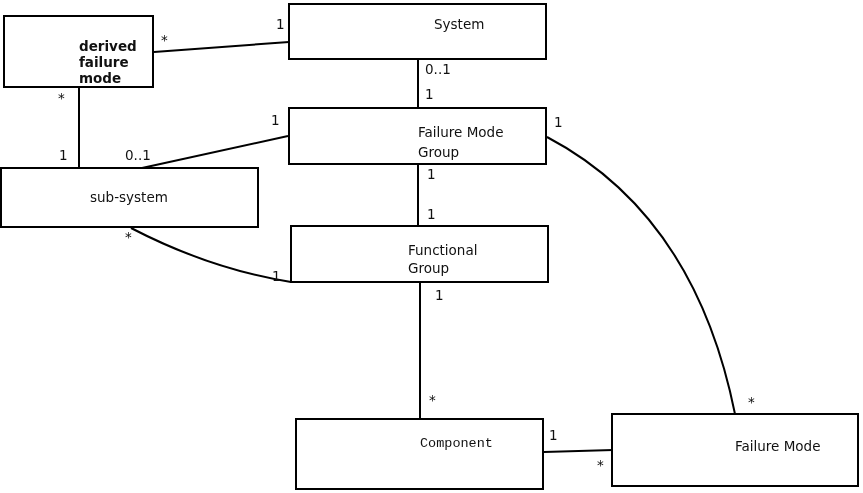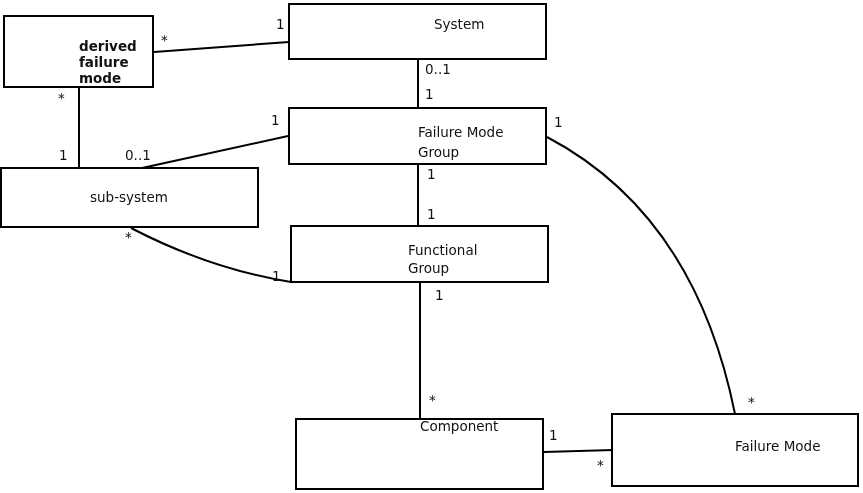--- a/index.html
+++ b/index.html
@@ -47,21 +47,21 @@
     font-size: 13.5px;
     line-height: 16px;
     white-space: pre-line;
     color: #111111;
   }
   .nlabel-derived-failure-mode { left: 79px;  top: 38px;  line-height: 16px; font-weight: bold; }
   .nlabel-system               { left: 434px; top: 16px; }
   .nlabel-failure-mode-group   { left: 418px; top: 122px; line-height: 20px; }
   .nlabel-sub-system           { left: 90px;  top: 189px; text-align: center; }
   .nlabel-functional-group     { left: 408px; top: 241px; line-height: 18px; }
-  .nlabel-component            { left: 420px; top: 418px; }
+  .nlabel-component            { left: 420px; top: 436px; font-family: Liberation Mono, monospace; }
   .nlabel-failure-mode         { left: 735px; top: 438px; }
 
   .mult {
     position: absolute;
     font-size: 13.5px;
     line-height: 14px;
     color: #111111;
   }
   .m-sysdrv-star { left: 161px; top: 33px;  }
   .m-sysdrv-one  { left: 276px; top: 17px;  }

